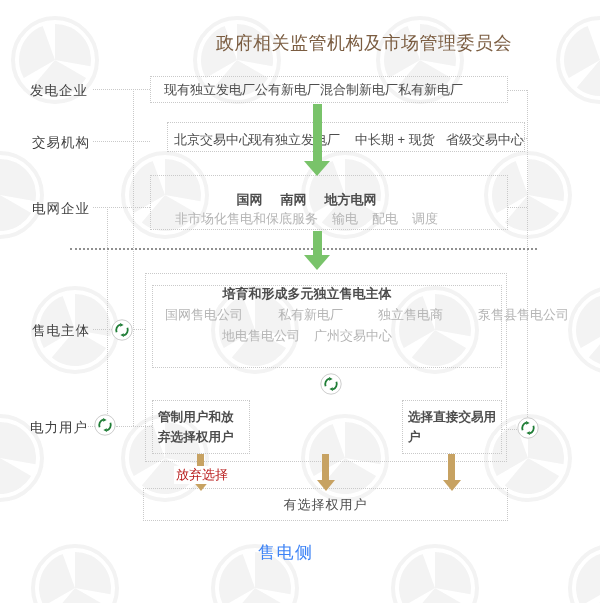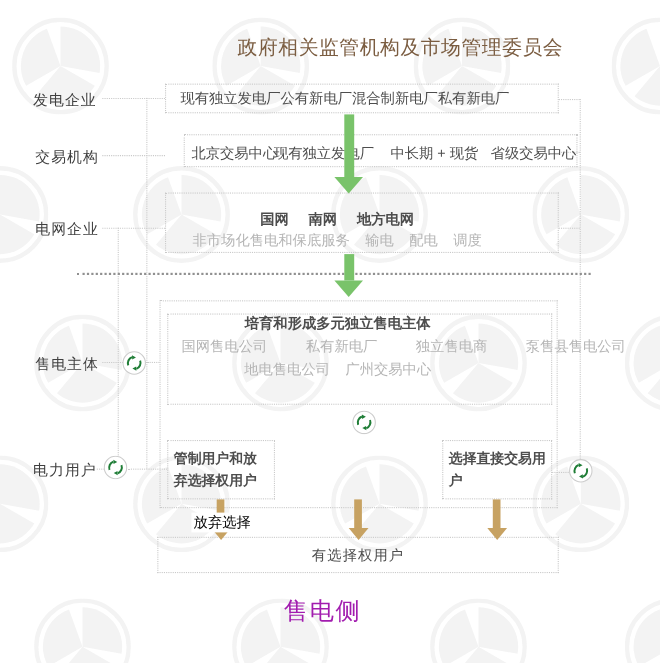--- a/index.html
+++ b/index.html
@@ -12,31 +12,31 @@
   .sidelab{position:absolute;font-size:13.5px;color:#3f3f3f;letter-spacing:1px;z-index:3;white-space:nowrap;}
   .dk{color:#4d4d4d;font-weight:bold;}
   .gy{color:#b5b5b5;gap:35px;}
   .dotl{position:absolute;height:0;border-top:1px dotted #c9c9c9;z-index:1;}
   .dotv{position:absolute;width:0;border-left:1px dotted #c9c9c9;z-index:1;}
   .sep{position:absolute;height:0;border-top:2px dotted #909090;z-index:1;}
   .rowflex{display:flex;align-items:center;height:100%;
     padding:0 13px;font-size:13px;color:#4d4d4d;white-space:nowrap;}
   .cline{display:flex;justify-content:center;font-size:13px;line-height:15px;white-space:nowrap;}
   .titletxt{position:absolute;font-size:18px;color:#7b5d41;letter-spacing:.5px;z-index:3;white-space:nowrap;margin-left:25px;}
-  .foottxt{position:absolute;font-size:22px;color:#a21caf;letter-spacing:1.5px;z-index:3;white-space:nowrap;}
+  .foottxt{position:absolute;font-size:17px;color:#3b82f6;letter-spacing:1.5px;z-index:3;white-space:nowrap;}
   .tspan{position:absolute;font-size:13px;color:#4d4d4d;white-space:nowrap;}
   .ubox-txt{padding:6px 3px 0 5px;font-size:12.6px;line-height:20px;color:#4d4d4d;font-weight:bold;}
   .shaft-g{position:absolute;width:9px;background:#79c36a;z-index:3;}
   .head-g{position:absolute;width:0;height:0;border-left:13px solid transparent;
     border-right:13px solid transparent;border-top:15px solid #79c36a;z-index:3;}
   .shaft-t{position:absolute;width:7px;background:#c7a262;z-index:3;}
   .head-t{position:absolute;width:0;height:0;border-left:9px solid transparent;
     border-right:9px solid transparent;border-top:11px solid #c7a262;z-index:3;}
   .cyc{position:absolute;width:22px;height:22px;z-index:4;}
-  .whitelab{position:absolute;font-size:13px;color:#000000;background:#fff;z-index:4;
+  .whitelab{position:absolute;font-size:13px;color:#b91c1c;background:#fff;z-index:4;
     padding:0 2px;white-space:nowrap;}
   .botlab{display:flex;justify-content:center;align-items:center;height:100%;
     font-size:13px;color:#4d4d4d;letter-spacing:1px;}
 </style>
 </head>
 <body>
 
 <div id="stage">
 
   <svg width="0" height="0" style="position:absolute">

